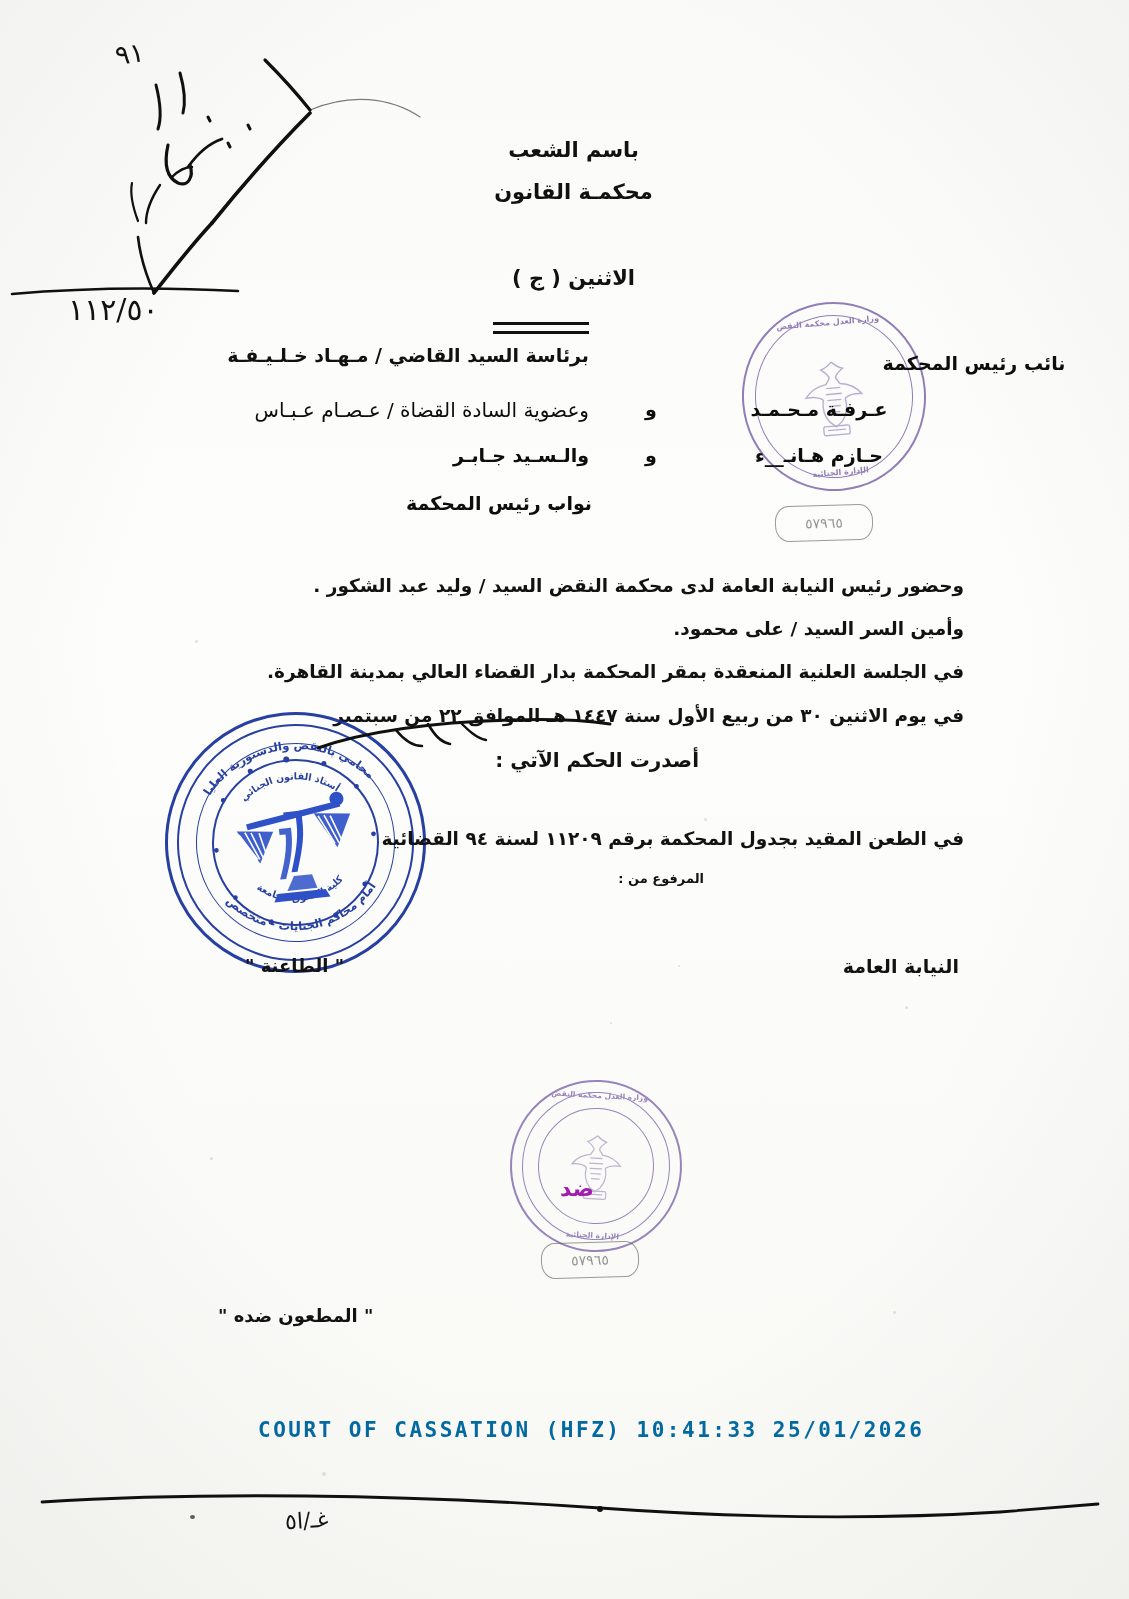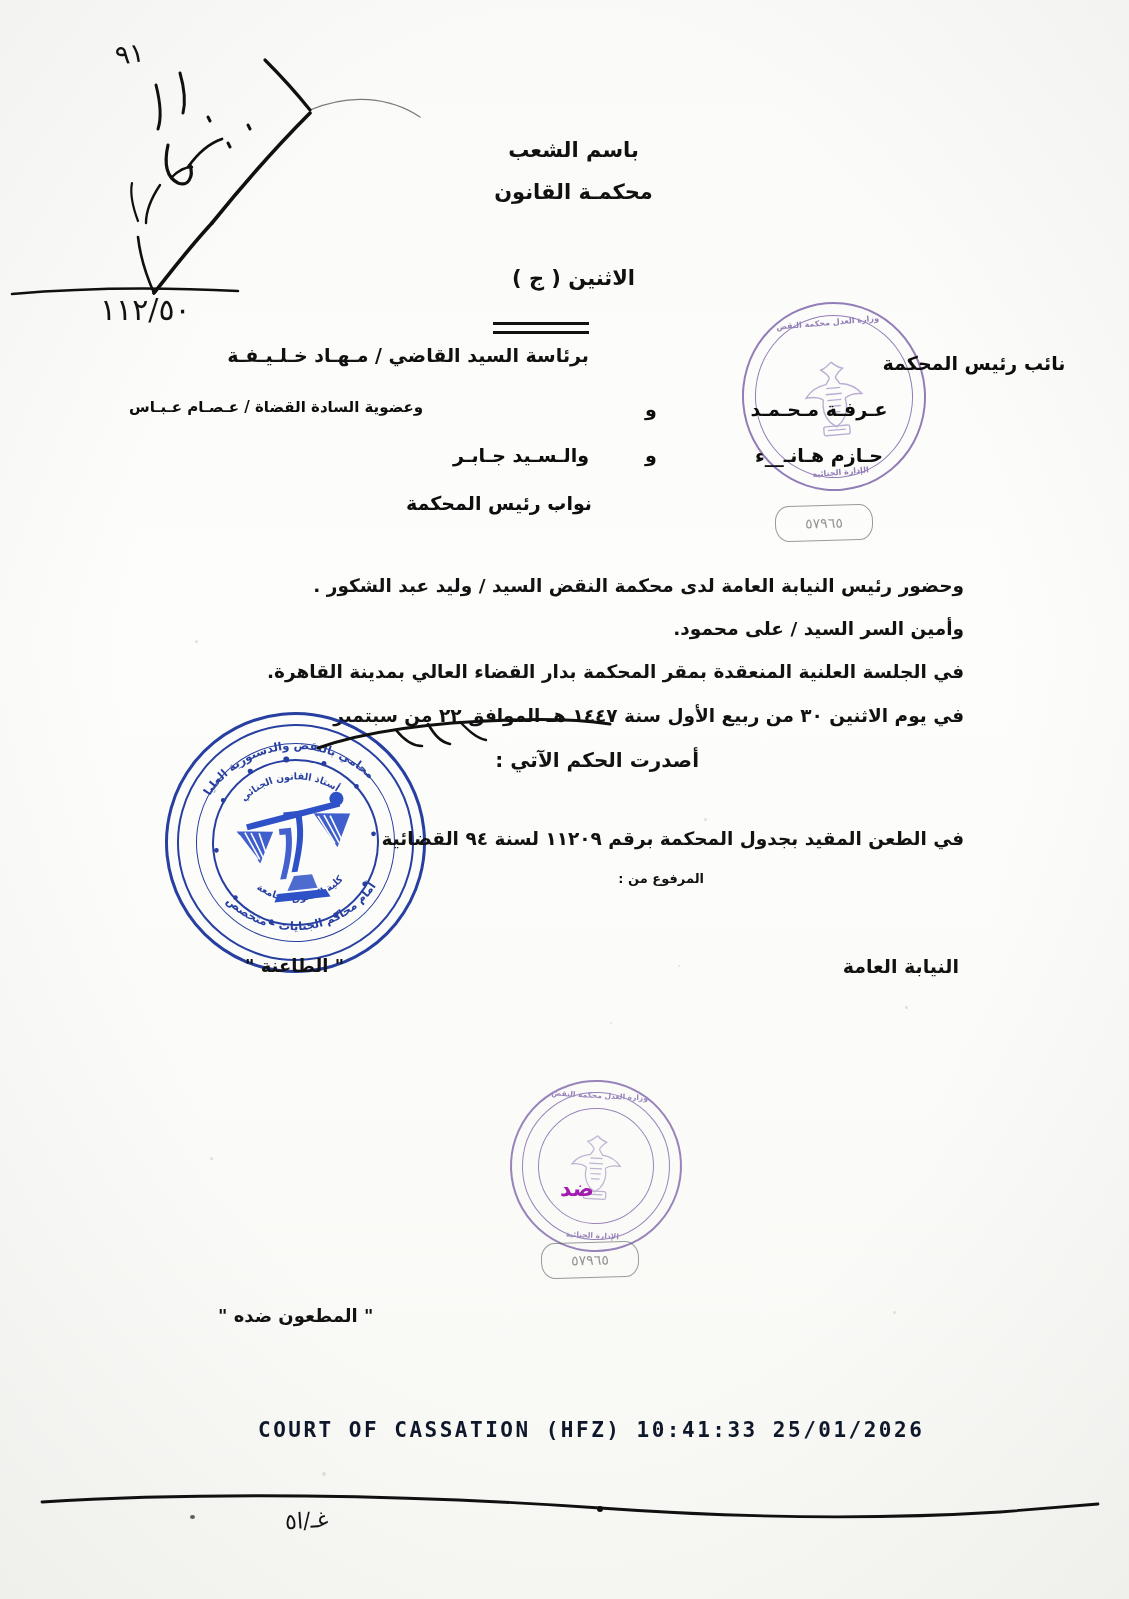--- a/index.html
+++ b/index.html
@@ -112,30 +112,30 @@
     font-size:14px;color:#4a4a4a;letter-spacing:1px;
     transform:rotate(-1.5deg);position:absolute;
   }
 
   
   .hand{
     font-family:"DejaVu Serif","Liberation Serif",serif;
     color:#121212;
   }
   .hand-note{font-size:27px;transform:rotate(-8deg);letter-spacing:2px;}
-  .hand-num{font-size:30px;letter-spacing:7px;margin-left:32px;}
+  .hand-num{font-size:30px;letter-spacing:7px;}
   .hand-small{font-size:22px;transform:rotate(-4deg);}
 
   .hw-svg{position:absolute;overflow:visible;}
   .hw-svg path{fill:none;stroke:#101010;stroke-linecap:round;stroke-linejoin:round;}
 
   
   .dotmatrix{
     font-family:"DejaVu Sans Mono","Liberation Mono",monospace;
-    font-size:21px;font-weight:bold;letter-spacing:2.5px;color:#0f172a;
+    font-size:21px;font-weight:bold;letter-spacing:2.5px;color:#0369a1;
     direction:ltr;white-space:nowrap;
   }
 </style>
 </head>
 <body>
 
 <div class="page">
   <div class="scan-tint"></div>
 
   <div class="speck" style="left:195px;top:640px;width:3px;height:3px;"></div>
@@ -210,21 +210,21 @@
     <div style="width:1129px;display:flex;justify-content:flex-start;">
       <div style="margin-right:540px;"></div>
     </div>
   </div>
 
   <div class="abs ar" style="right:540px;top:344px;width:460px;text-align:right;">
     <span class="judge-row" style="display:inline;">برئاسة السيد القاضي / مـهـاد خـلـيـفـة</span>
   </div>
   <div class="abs ar" style="right:0;top:352px;width:310px;text-align:center;font-size:19px;font-weight:bold;">نائب رئيس المحكمة</div>
 
-  <div class="abs ar" style="right:540px;top:398px;width:460px;text-align:left;font-size:15px;font-weight:bold;white-space:nowrap;">وعضوية السادة القضاة / عـصـام عـبـاس</div>
+  <div class="abs ar" style="right:540px;top:398px;width:460px;text-align:right;font-size:20px;font-weight:normal;white-space:nowrap;">وعضوية السادة القضاة / عـصـام عـبـاس</div>
   <div class="abs ar" style="right:448px;top:398px;width:60px;text-align:center;font-size:19px;font-weight:bold;">و</div>
   <div class="abs ar" style="right:170px;top:398px;width:280px;text-align:center;font-size:19px;font-weight:bold;white-space:nowrap;">عـرفـة مـحـمـد</div>
 
   <div class="abs ar" style="right:540px;top:444px;width:460px;text-align:right;font-size:19px;font-weight:bold;white-space:nowrap;">والـسـيد جـابـر</div>
   <div class="abs ar" style="right:448px;top:444px;width:60px;text-align:center;font-size:19px;font-weight:bold;">و</div>
   <div class="abs ar" style="right:170px;top:444px;width:280px;text-align:center;font-size:19px;font-weight:bold;white-space:nowrap;">حـازم هـانـ__ء</div>
 
   <div class="abs ar" style="right:480px;top:492px;width:300px;text-align:center;font-size:19px;font-weight:bold;">نواب رئيس المحكمة</div>
   <div class="abs ar" style="right:568px;top:492px;font-size:19px;font-weight:bold;">.</div>
 

